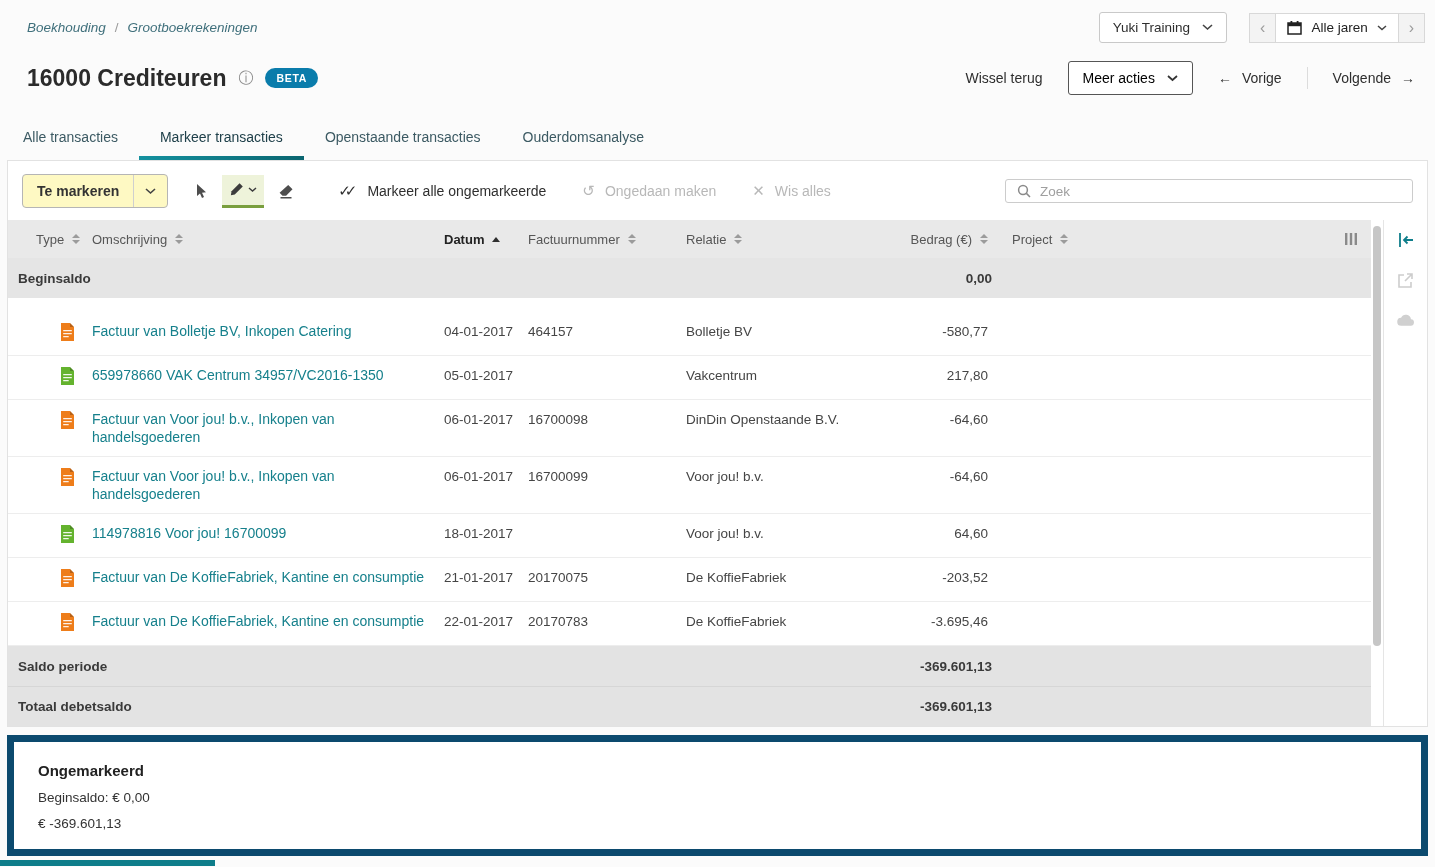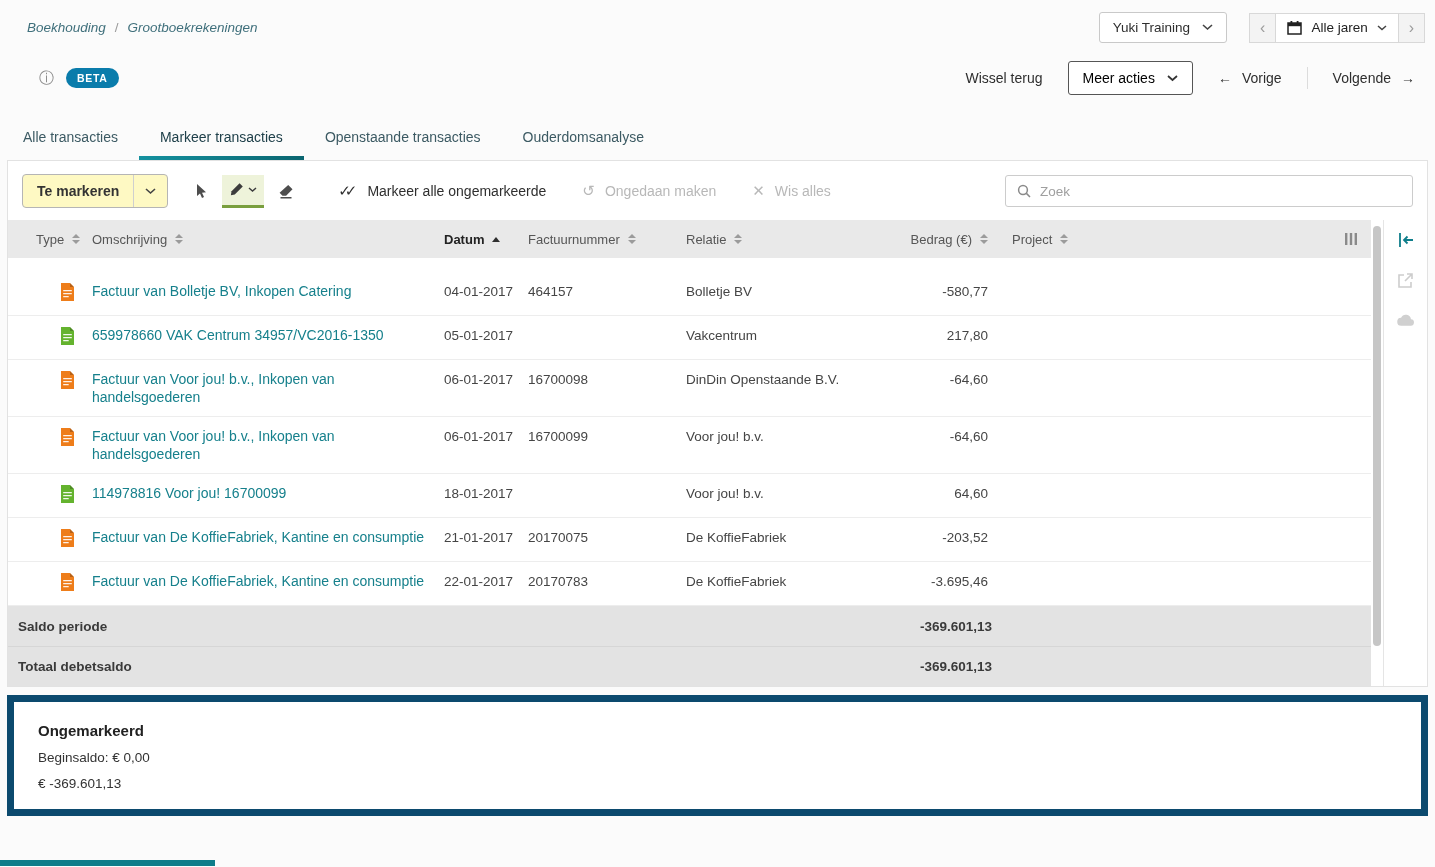--- a/index.html
+++ b/index.html
@@ -43,21 +43,21 @@
   .mark-btn { display:inline-flex; border:1px solid #b5b5b5; border-radius:4px; overflow:hidden; background:#fef9c3; font-weight:bold; font-size:14px; cursor:pointer; }
   .mark-btn .label { padding:8px 14px; }
   .mark-btn .caret { border-left:1px solid #cfcfcf; padding:8px 11px; display:flex; align-items:center; }
   .tool-icons { display:flex; align-items:center; margin-left:16px; gap:6px; }
   .tool { min-width:32px; height:33px; display:flex; align-items:center; justify-content:center; color:#4d4d4d; cursor:pointer; }
   .tool.marker { background:#eef3da; border-bottom:3px solid #7a9f3e; padding:0 7px; gap:4px; }
   .action { display:flex; align-items:center; gap:10px; margin-left:36px; font-size:14px; color:#2f2f2f; cursor:pointer; }
   .action .aicon { font-size:15px; }
   .action.disabled { color:#b8b8b8; }
   .dbl-check { letter-spacing:-6px; padding-right:6px; font-size:15px; }
-  .search { margin-left:auto; width:408px; height:32px; border:1px solid #ccc; border-radius:3px; display:flex; align-items:center; padding:0 11px; background:#fff; gap:9px; }
+  .search { margin-left:auto; width:408px; height:24px; border:1px solid #ccc; border-radius:3px; display:flex; align-items:center; padding:0 11px; background:#fff; gap:9px; }
   .search svg { flex:none; }
   .search input { border:none; outline:none; flex:1; font-size:13.5px; color:#333; font-family:inherit; background:transparent; }
   .search input::placeholder { color:#9f9f9f; }
   
   .table-wrap { display:flex; align-items:stretch; }
   .table-main { flex:1; min-width:0; }
   .thead { display:flex; align-items:center; background:#e9e9e9; height:38px; font-size:13px; color:#565656; }
   .hdr { display:flex; align-items:center; gap:8px; cursor:pointer; }
   .col-type { width:84px; padding-left:28px; }
   .col-desc { width:352px; padding-right:16px; }
@@ -133,20 +133,21 @@
               <path d="M1 1l4 3.5L9 1" stroke="#444" stroke-width="1.5" fill="none"></path>
             </svg>
           </span>
       </span>
       <span class="seg">›</span>
     </div>
   </div>
 </div>
 
 <div class="page-header">
+  <span class="title">16000 Crediteuren</span>
   <span class="info-icon">ⓘ</span>
   <span class="beta">BETA</span>
   <div class="header-right">
     <span class="plain-link">Wissel terug</span>
     <button class="meer-btn">
       <span>Meer acties</span>
       <span class="chev">
           <svg width="11" height="7" viewBox="0 0 11 7">
             <path d="M1 1l4.5 4L10 1" stroke="#333" stroke-width="1.7" fill="none"></path>
           </svg>
@@ -292,20 +293,27 @@
         <div class="col-fill"></div>
         <div class="col-cols">
             <span class="rail-icon">
               <svg width="14" height="14" viewBox="0 0 14 14">
                 <path fill="#8a8a8a" d="M1 1h2.4v12H1zM5.8 1h2.4v12H5.8zM10.6 1h2.4v12h-2.4z"></path>
               </svg>
             </span>
           </div>
       </div>
 
+      <div class="begin-row">
+        <div class="col-label">Beginsaldo</div>
+        <div class="col-date"></div>
+          <div class="col-inv"></div>
+          <div class="col-rel"></div>
+        <div class="col-amt">0,00</div>
+      </div>
       <div class="spacer"></div>
 
       <div class="trow">
         <div class="cell col-type"><span class="doc-icon" data-icon="invoice-orange">
               <svg width="15" height="18" viewBox="0 0 15 18">
                 <path fill="currentColor" d="M1 0h9l4 4v14H1z"></path>
                 <path fill="#000" opacity=".22" d="M10 0l4 4h-4z"></path>
                 <path fill="#fff" opacity=".9" d="M3.2 7h8.6v1.3H3.2zM3.2 10h8.6v1.3H3.2zM3.2 13h5.5v1.3H3.2z"></path>
               </svg>
             </span></div>

